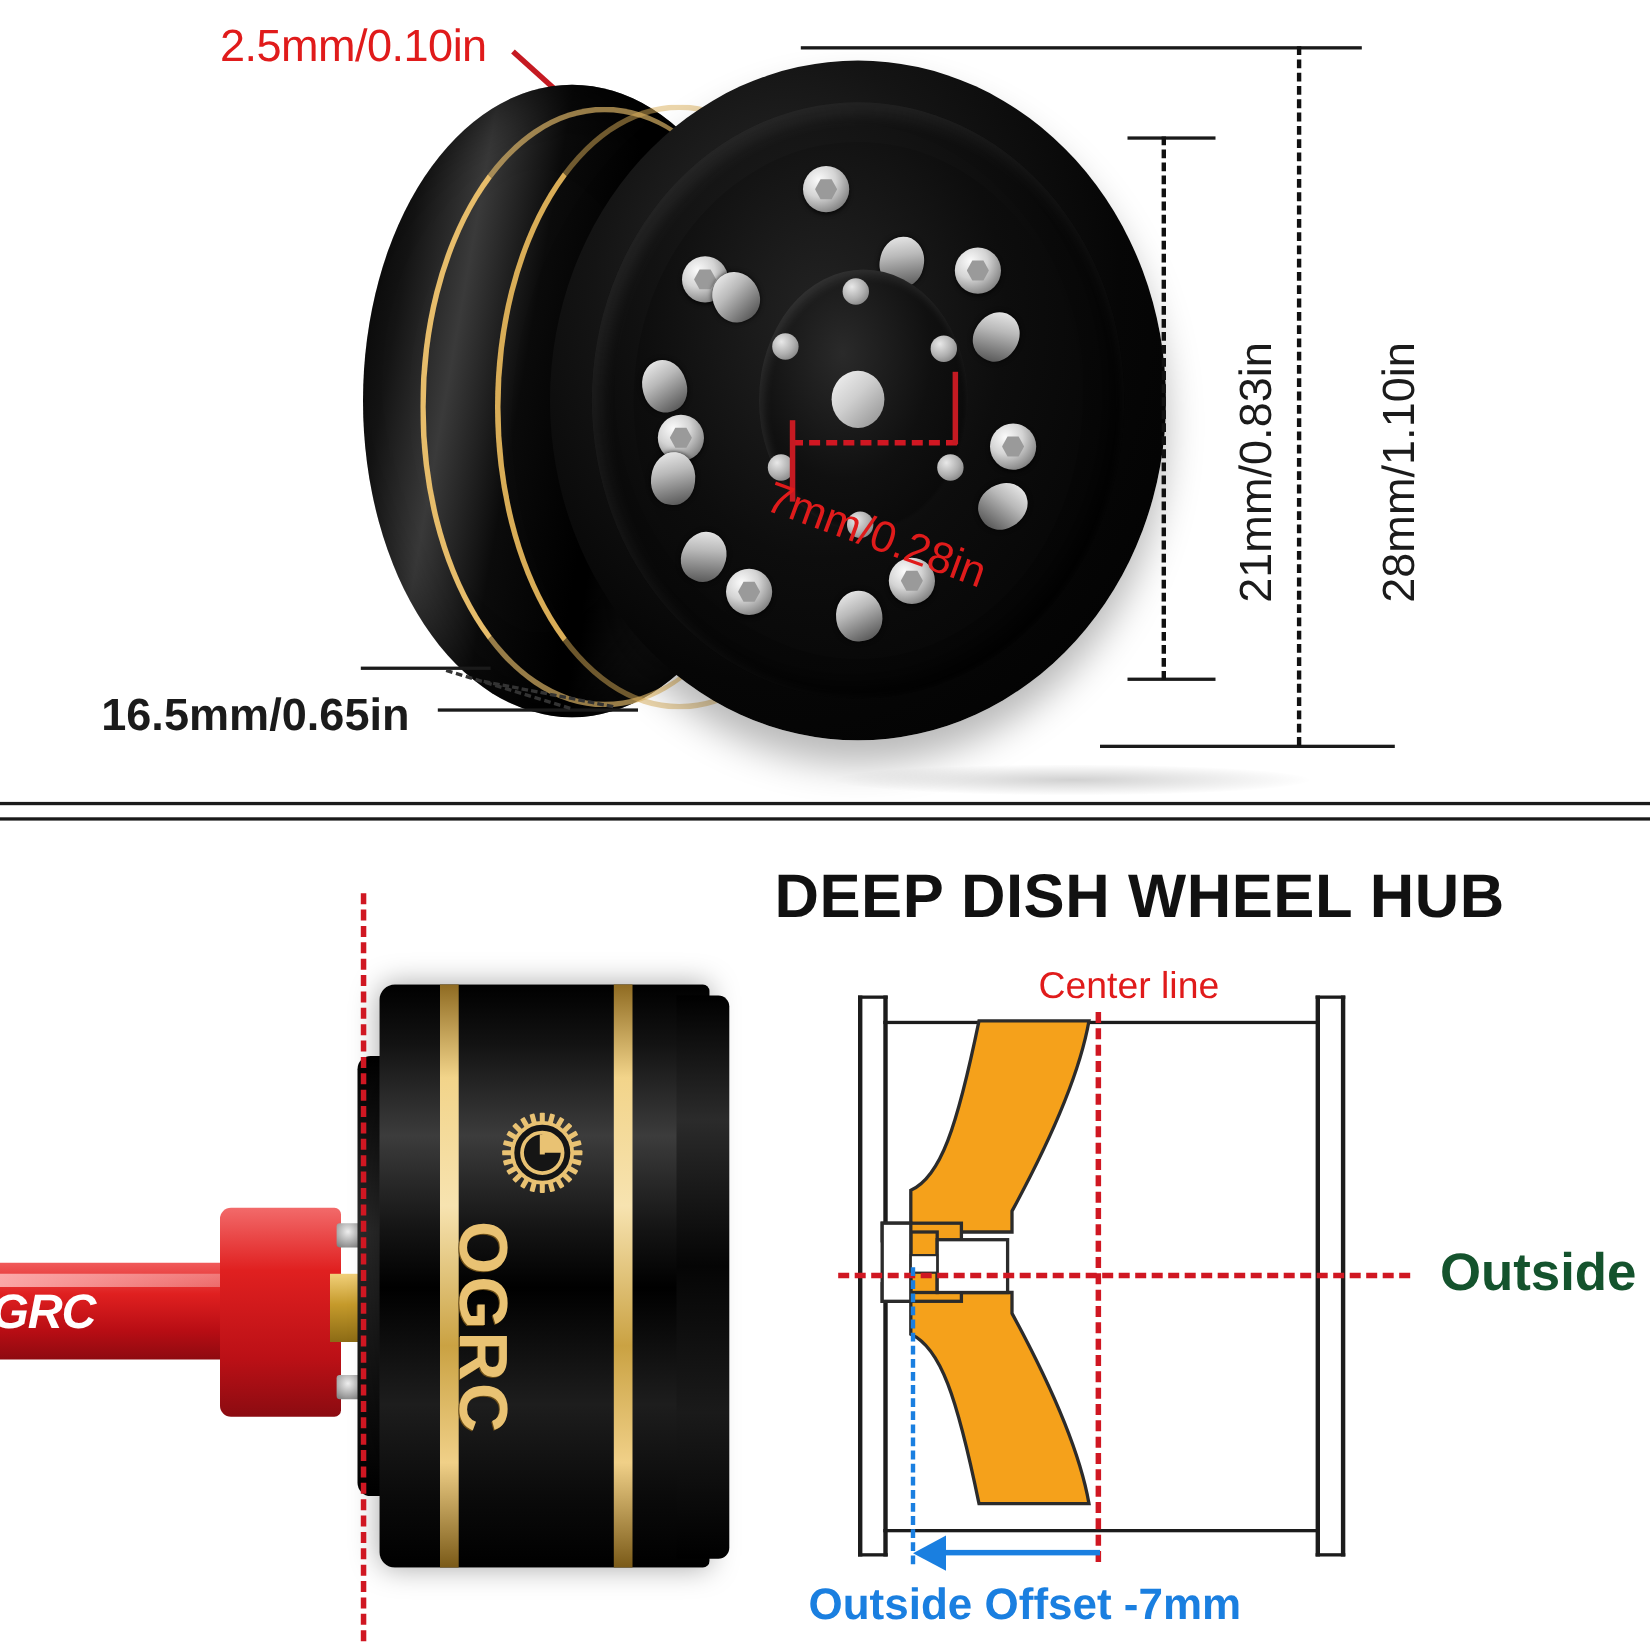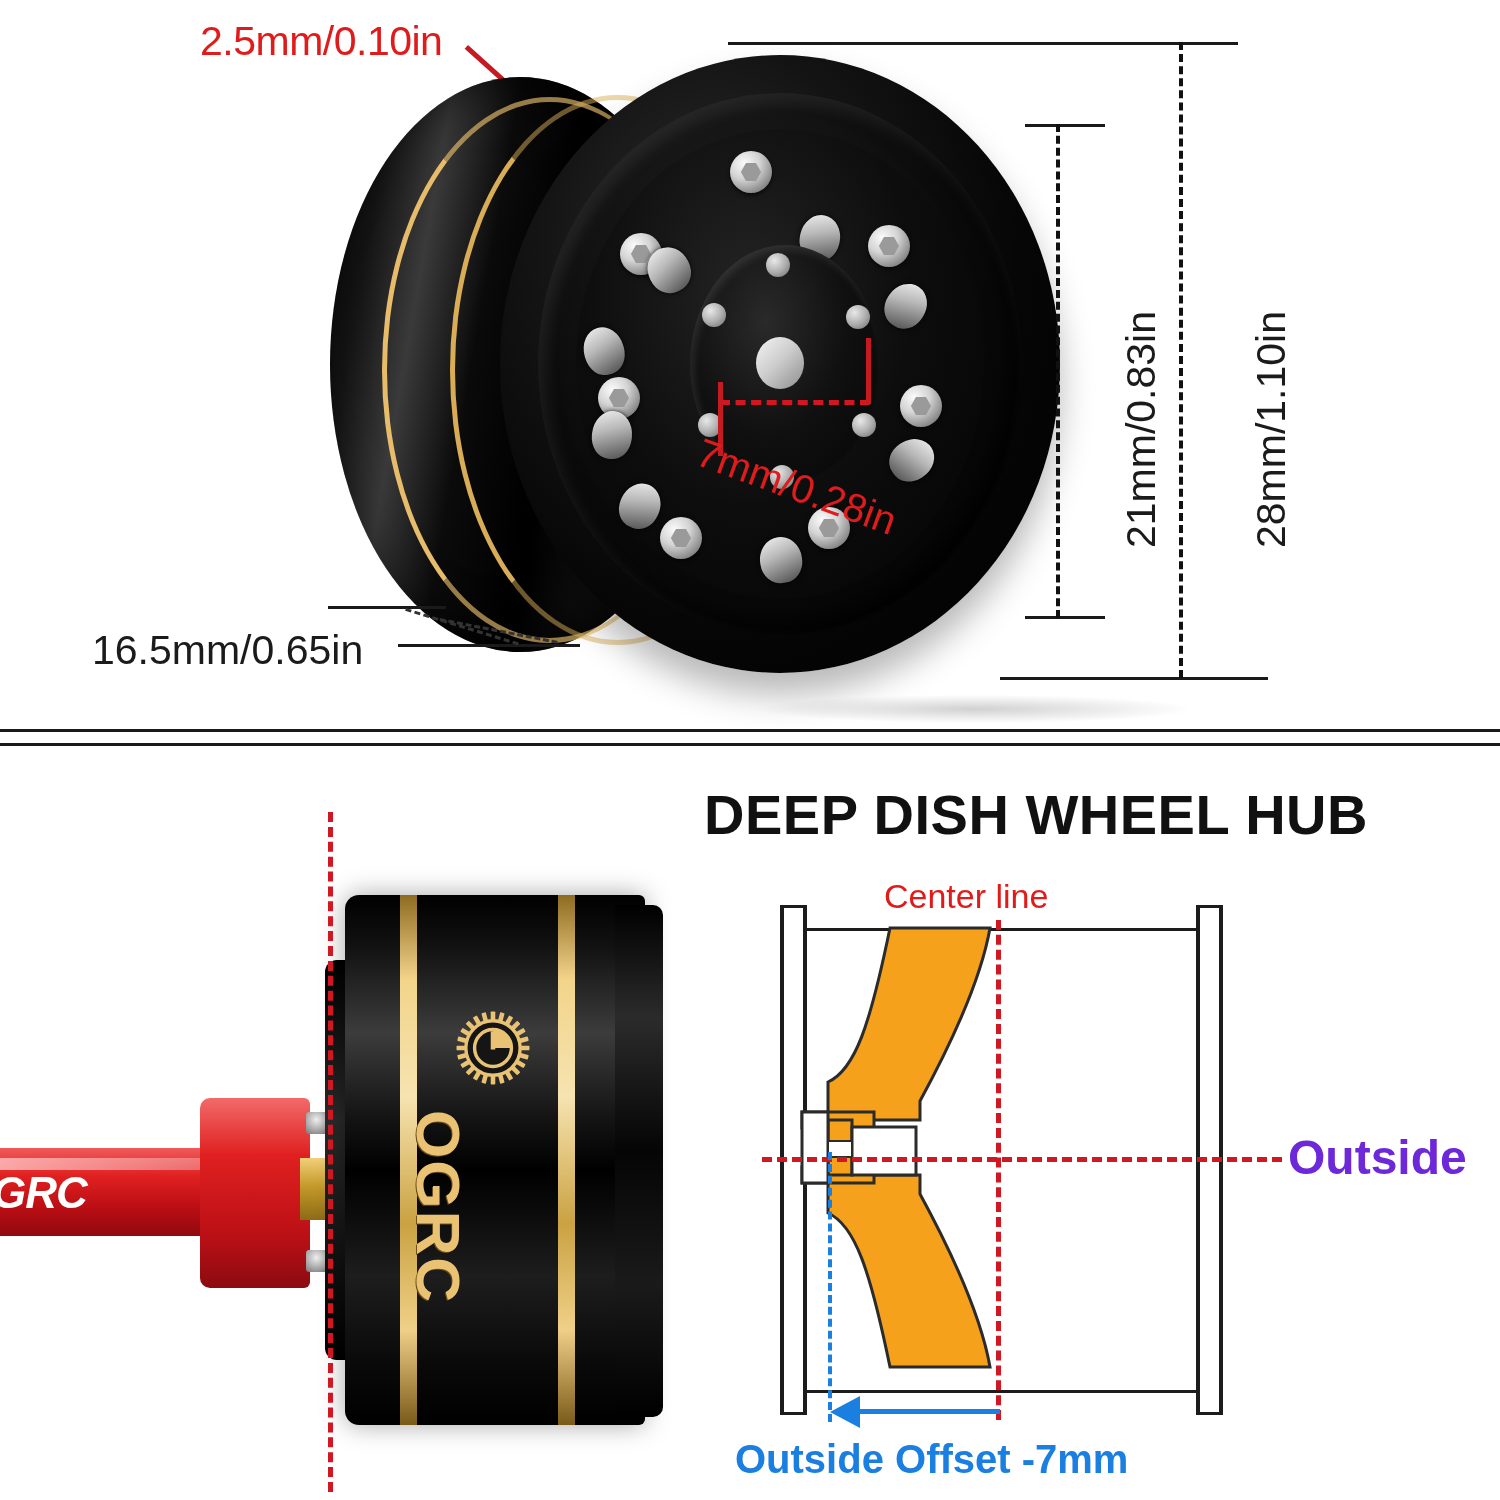--- a/index.html
+++ b/index.html
@@ -289,24 +289,25 @@
   .sch-line { position: absolute; background: #1c1c1c; }
 
   .centerline-lbl {
     position: absolute;
     color: #e01b1b;
     font-size: 34px;
     white-space: nowrap;
   }
   .outside-lbl {
     position: absolute;
-    color: #6d28d9;
+    color: #14532d;
     font-size: 48px;
     font-weight: bold;
     white-space: nowrap;
+    margin-left: 21px;
   }
   .offset-lbl {
     position: absolute;
     color: #1a7fe0;
     font-size: 40px;
     font-weight: bold;
     white-space: nowrap;
   }
   .blue-arrow-line {
     position: absolute;
@@ -379,21 +380,21 @@
 
     <div class="hline" style="left:728px; top:42px; width:510px;"></div>
     <div class="hline" style="left:1000px; top:677px; width:268px;"></div>
     <div class="dash-v-blk" style="left:1179px; top:42px; height:636px;"></div>
     <div class="lbl-vert" style="left:1248px; top:548px;">28mm/1.10in</div>
 
     <div class="hline" style="left:328px; top:606px; width:118px;"></div>
     <div class="hline" style="left:398px; top:644px; width:182px;"></div>
     <div class="dash-h-blk" style="left:406px; top:608px; width:118px; transform-origin:0 0; transform:rotate(17deg);"></div>
     <div class="dash-h-blk" style="left:440px; top:618px; width:120px; transform-origin:0 0; transform:rotate(11deg);"></div>
-    <div class="lbl-width" style="left:92px; top:627px;">16.5mm/0.65in</div>
+    <div class="lbl-width" style="left:92px; top:627px;font-weight:bold;">16.5mm/0.65in</div>
   </div>
 
   <div class="divider" style="top:729px;"></div>
   <div class="divider" style="top:743px;"></div>
 
   <div>
 
     <div class="heading" style="left:704px; top:782px;">DEEP DISH WHEEL HUB</div>
 
     <div class="tool-shaft"></div>
@@ -470,21 +471,21 @@
                  C 75 320, 90 365, 110 462 Z" fill="#F5A11B" stroke="#2b2b2b" stroke-width="3"></path>
 
         <rect x="22" y="207" width="72" height="16" fill="#F5A11B" stroke="#2b2b2b" stroke-width="3"></rect>
         <rect x="22" y="262" width="72" height="16" fill="#F5A11B" stroke="#2b2b2b" stroke-width="3"></rect>
         <rect x="48" y="215" width="24" height="55" fill="#F5A11B" stroke="#2b2b2b" stroke-width="3"></rect>
         <rect x="22" y="207" width="26" height="71" fill="#ffffff" stroke="#2b2b2b" stroke-width="3"></rect>
         <rect x="72" y="222" width="64" height="48" fill="#ffffff" stroke="#2b2b2b" stroke-width="3"></rect>
         <rect x="48" y="236" width="24" height="16" fill="#ffffff" stroke="#2b2b2b" stroke-width="2"></rect>
       </svg>
 
-      <div class="centerline-lbl" style="left:884px; top:877px;">Center line</div>
+      <div class="centerline-lbl" style="left:944px; top:877px;">Center line</div>
       <div class="dash-v-red" style="left:996px; top:920px; height:500px;"></div>
 
       <div class="dash-h-red" style="left:762px; top:1157px; width:520px;"></div>
       <div class="outside-lbl" style="left:1288px; top:1130px;">Outside</div>
 
       <div class="dash-v-blue" style="left:828px; top:1152px; height:270px;"></div>
 
       <div class="blue-arrow-line" style="left:845px; top:1409px; width:155px;"></div>
       <div class="blue-arrow-head" style="left:830px; top:1396px;"></div>
 

